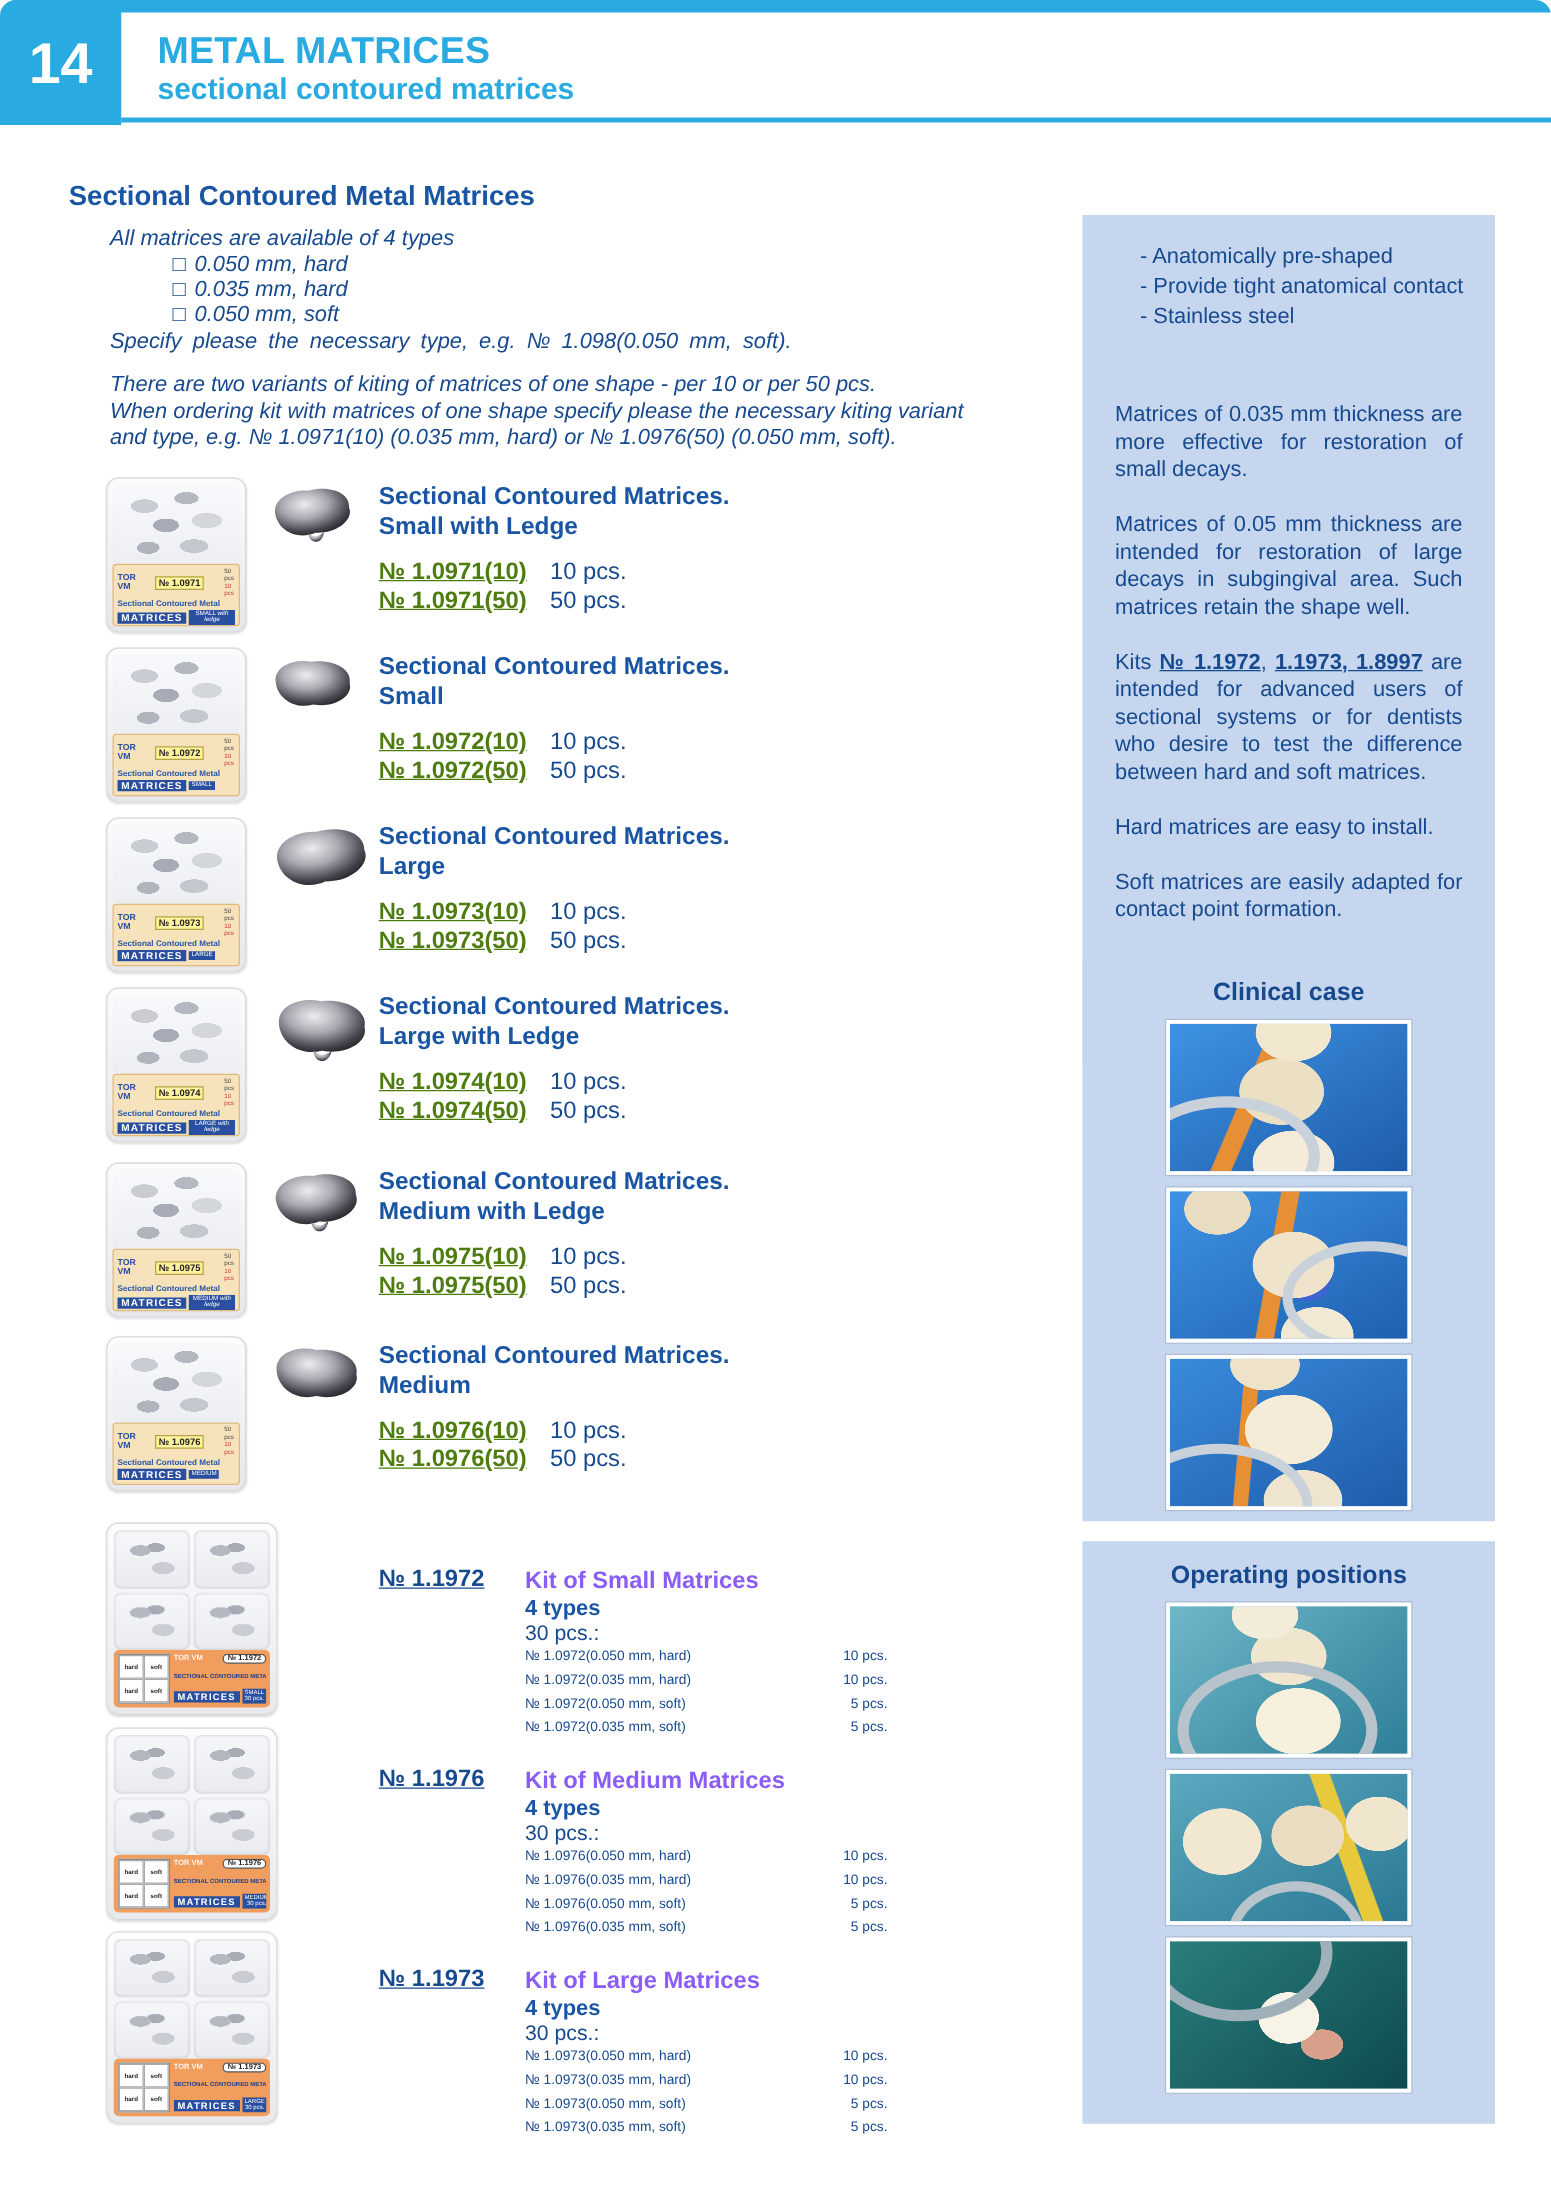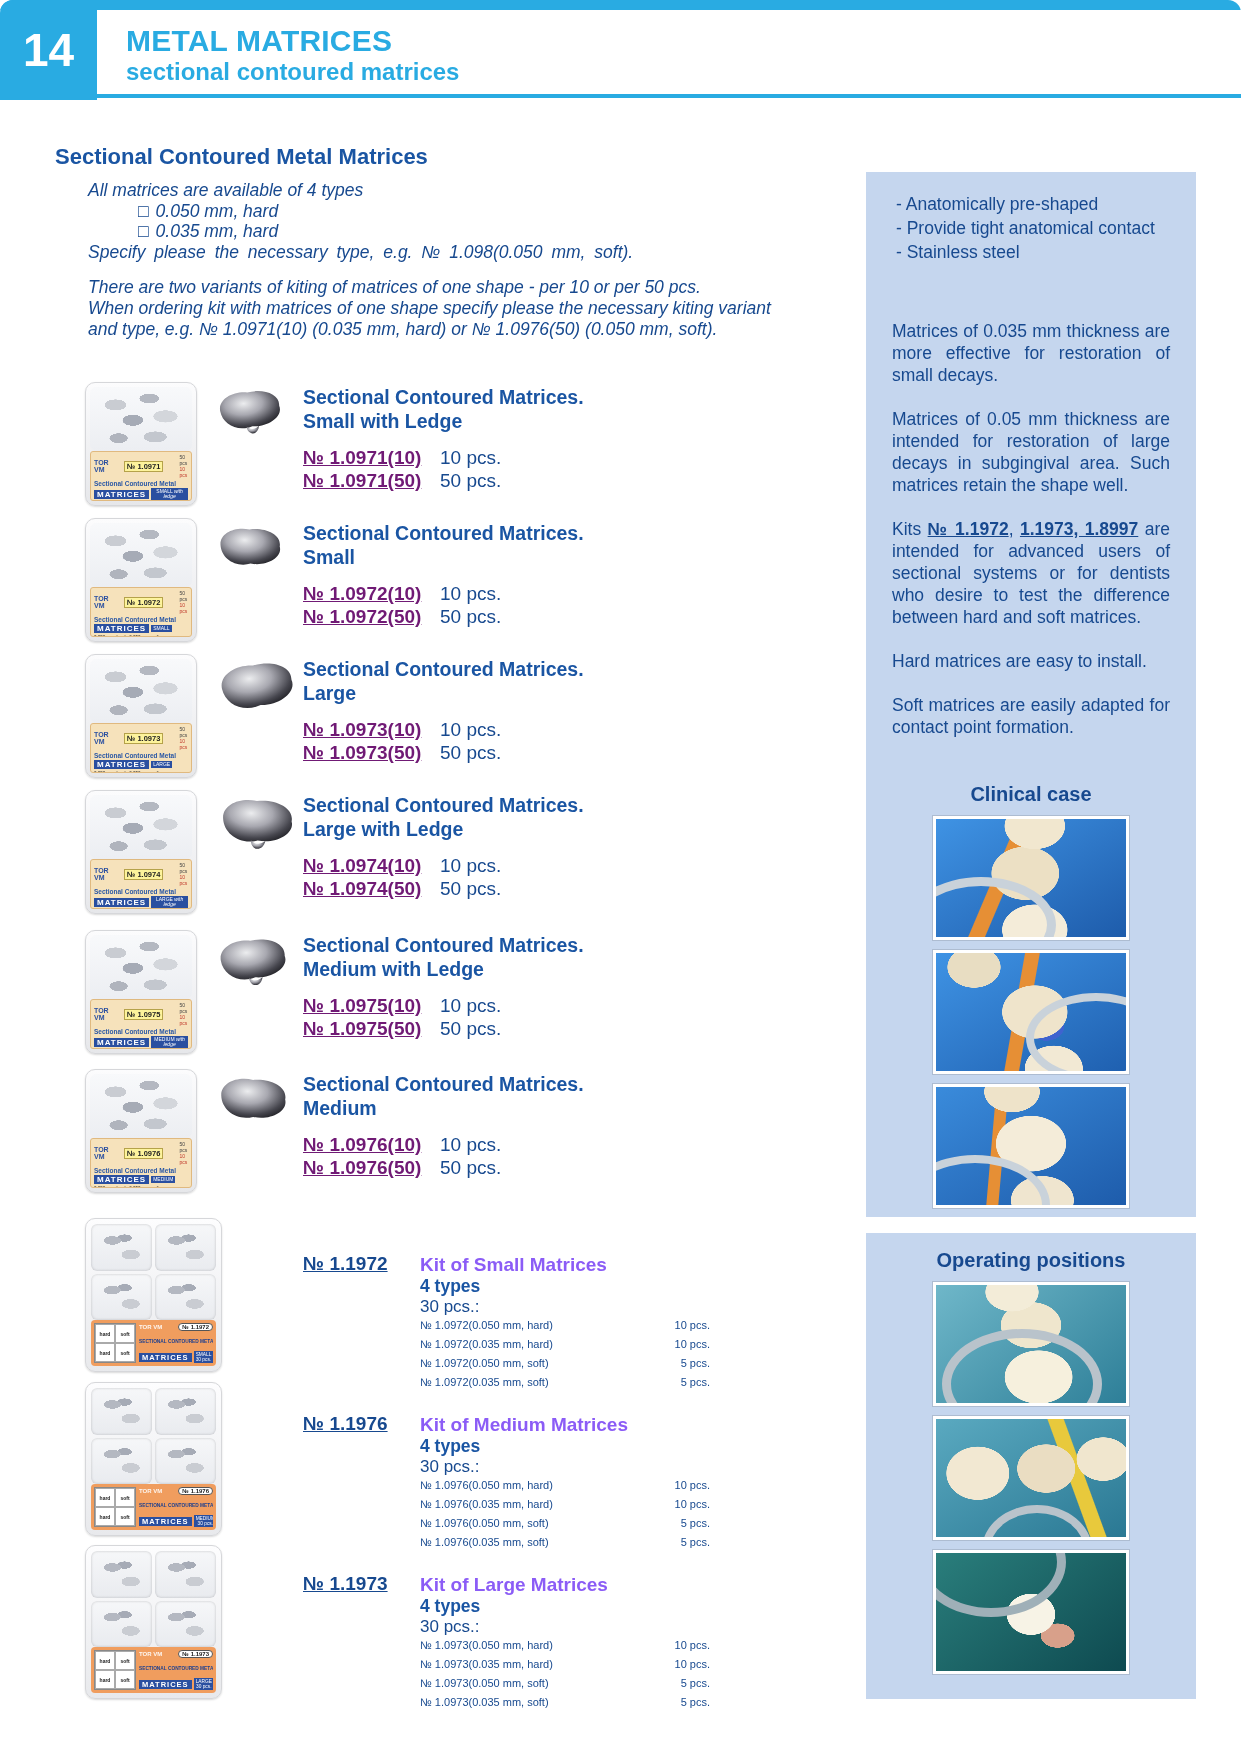--- a/index.html
+++ b/index.html
@@ -49,21 +49,21 @@
   .plrow3 { margin-top:1px; display:flex; align-items:center; }
   .plname { background:#2a4fa0; color:#fff; font-weight:bold; font-size:8px; padding:0 3px; letter-spacing:1px; }
   .plsize { font-size:5px; background:#2a4fa0; color:#fff; padding:1px 2px; margin-left:2px; line-height:5px; text-align:center; }
   .pltypes { display:flex; flex-direction:column; font-size:4.5px; line-height:5.5px; margin-top:2px; color:#222; }
   .pltypes span { white-space:pre; }
   .piece { position:absolute; left:128px; top:2px; }
   .ptext { position:absolute; left:218px; top:0; }
   .ptitle { font-size:19.5px; font-weight:bold; color:#1a55a3; line-height:24px; }
   .prows { margin-top:13px; }
   .prow { line-height:23px; font-size:19px; color:#17498f; }
-  .pcode { display:inline-block; min-width:137px; font-weight:bold; text-decoration:underline; color:#701a75; }
+  .pcode { display:inline-block; min-width:137px; font-weight:bold; text-decoration:underline; color:#4d7c0f; }
 
   
   .kit { position:absolute; left:303px; width:420px; color:#17498f; }
   .kcode { position:absolute; left:0; top:0; font-size:19px; font-weight:bold; text-decoration:underline; }
   .kbody { margin-left:117px; }
   .ktitle { font-size:19px; font-weight:bold; color:#8b5cf6; line-height:23px; }
   .ktypes { font-size:17.5px; font-weight:bold; color:#1a55a3; line-height:21px; }
   .ktotal { font-size:17px; line-height:19px; }
   .kitem { display:flex; width:290px; font-size:11px; line-height:19px; }
   .kitem .ki { flex:1; }
@@ -91,21 +91,21 @@
   .krow1 { display:flex; justify-content:space-between; align-items:center; }
   .kbrand { font-size:6px; color:#fff; font-weight:bold; opacity:.9; }
   .kcodeoval { font-size:6px; background:#fff; border-radius:6px; padding:0 3px; border:1px solid #555; color:#222; font-weight:bold; white-space:nowrap; }
   .kline { font-size:4.8px; font-weight:bold; color:#1d3f8f; white-space:nowrap; }
   .krow3 { display:flex; align-items:center; }
   .kname { background:#2a4fa0; color:#fff; font-weight:bold; font-size:7.5px; padding:0 3px; letter-spacing:1px; }
   .ksize { font-size:4.8px; background:#2a4fa0; color:#fff; padding:1px 2px; margin-left:2px; line-height:5px; text-align:center; white-space:pre-line; }
 
   
   .panel { position:absolute; left:866px; width:330px; background:#c5d6ee; color:#17498f; }
-  .features { top:172px; height:124px; padding:20px 14px 0 30px; font-size:17.5px; line-height:24px; }
+  .features { top:172px; height:124px; padding:20px 14px 0 46px; font-size:17.5px; line-height:24px; }
   .infobox { top:296px; height:556px; padding:24px 26px 0 26px; font-size:17.5px; line-height:22px; text-align:justify; }
   .infobox p + p { margin-top:22px; }
   .infobox .kl { font-weight:bold; text-decoration:underline; }
   .photopanel .phead { text-align:center; padding-top:16px; font-size:20px; font-weight:bold; color:#17498f; }
   .clinical { top:767px; height:450px; }
   .operating { top:1233px; height:466px; }
   .photo { width:196px; height:124px; border:3px solid #fff; margin:10px auto 0; position:relative;
            overflow:hidden; box-shadow:0 0 0 1px rgba(0,0,0,.12); }
   .photo:first-of-type { margin-top:12px; }
   .arc { position:absolute; border-radius:50%; }
@@ -172,20 +172,21 @@
     </div>
   <div class="htitle">METAL MATRICES</div>
   <div class="hsub">sectional contoured matrices</div>
   <div class="hrule"></div>
 
   <div class="heading">Sectional Contoured Metal Matrices</div>
   <div class="intro">
     <div class="l1">All matrices are available of 4 types</div>
     <div class="ck"><span class="cbx">□</span><span>0.050 mm, hard</span></div>
     <div class="ck"><span class="cbx">□</span><span>0.035 mm, hard</span></div>
+    <div class="ck"><span class="cbx">□</span><span>0.050 mm, soft</span></div>
     <div class="sp">Specify please the necessary type, e.g. № 1.098(0.050 mm, soft).</div>
     <div class="kiting">
       <div>There are two variants of kiting of matrices of one shape - per 10 or per 50 pcs.</div>
       <div>When ordering kit with matrices of one shape specify please the necessary kiting variant</div>
       <div>and type, e.g. № 1.0971(10) (0.035 mm, hard) or № 1.0976(50) (0.050 mm, soft).</div>
     </div>
   </div>
 
   <div class="product" style="top:385px">
     <div class="pack">

